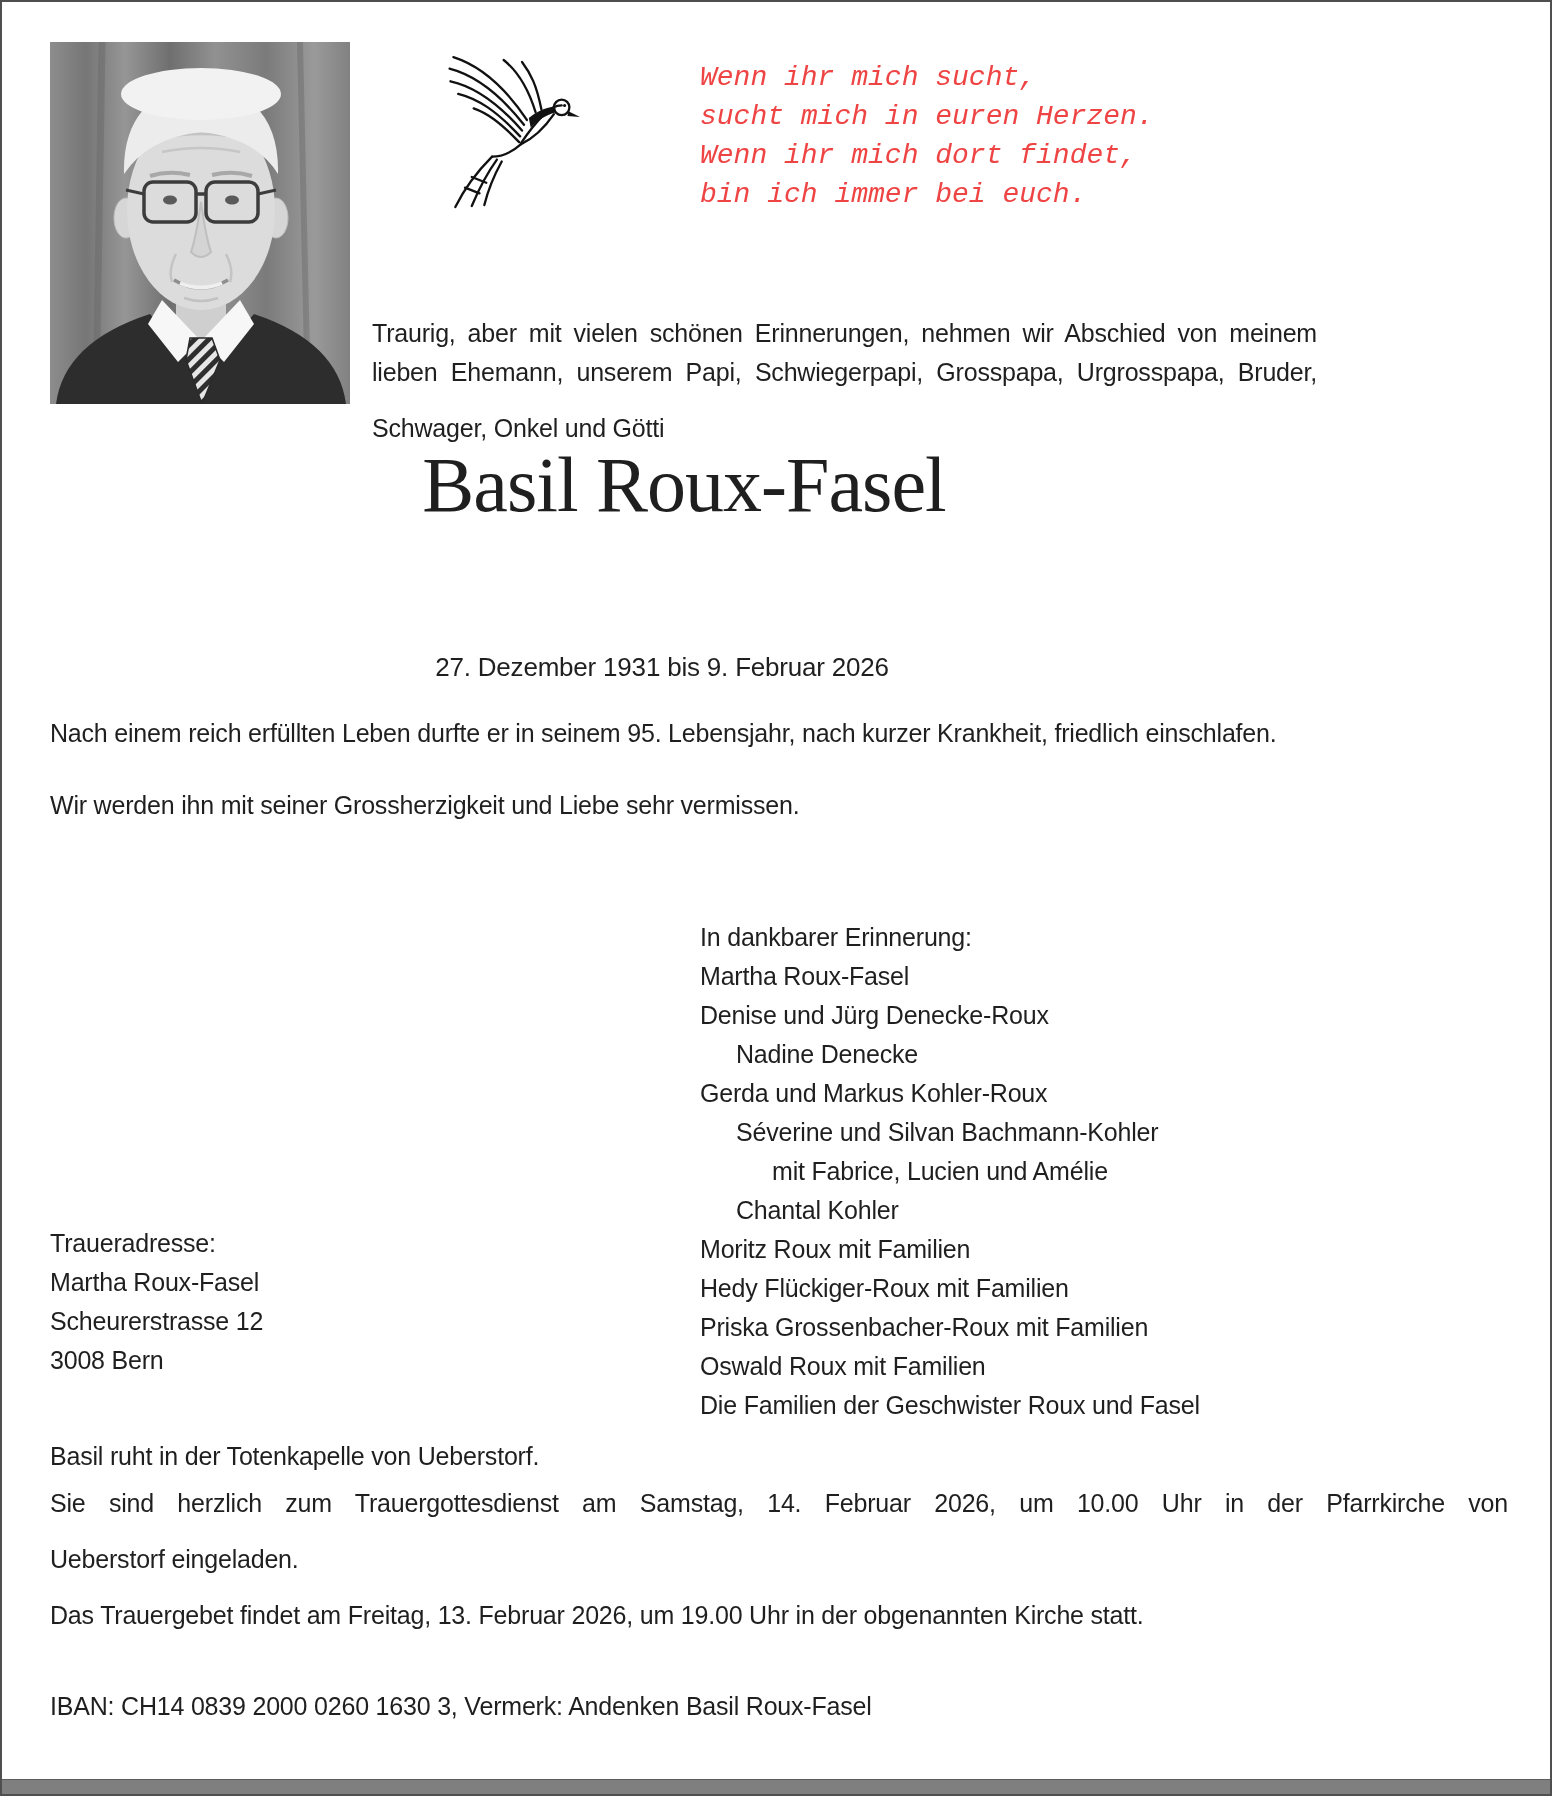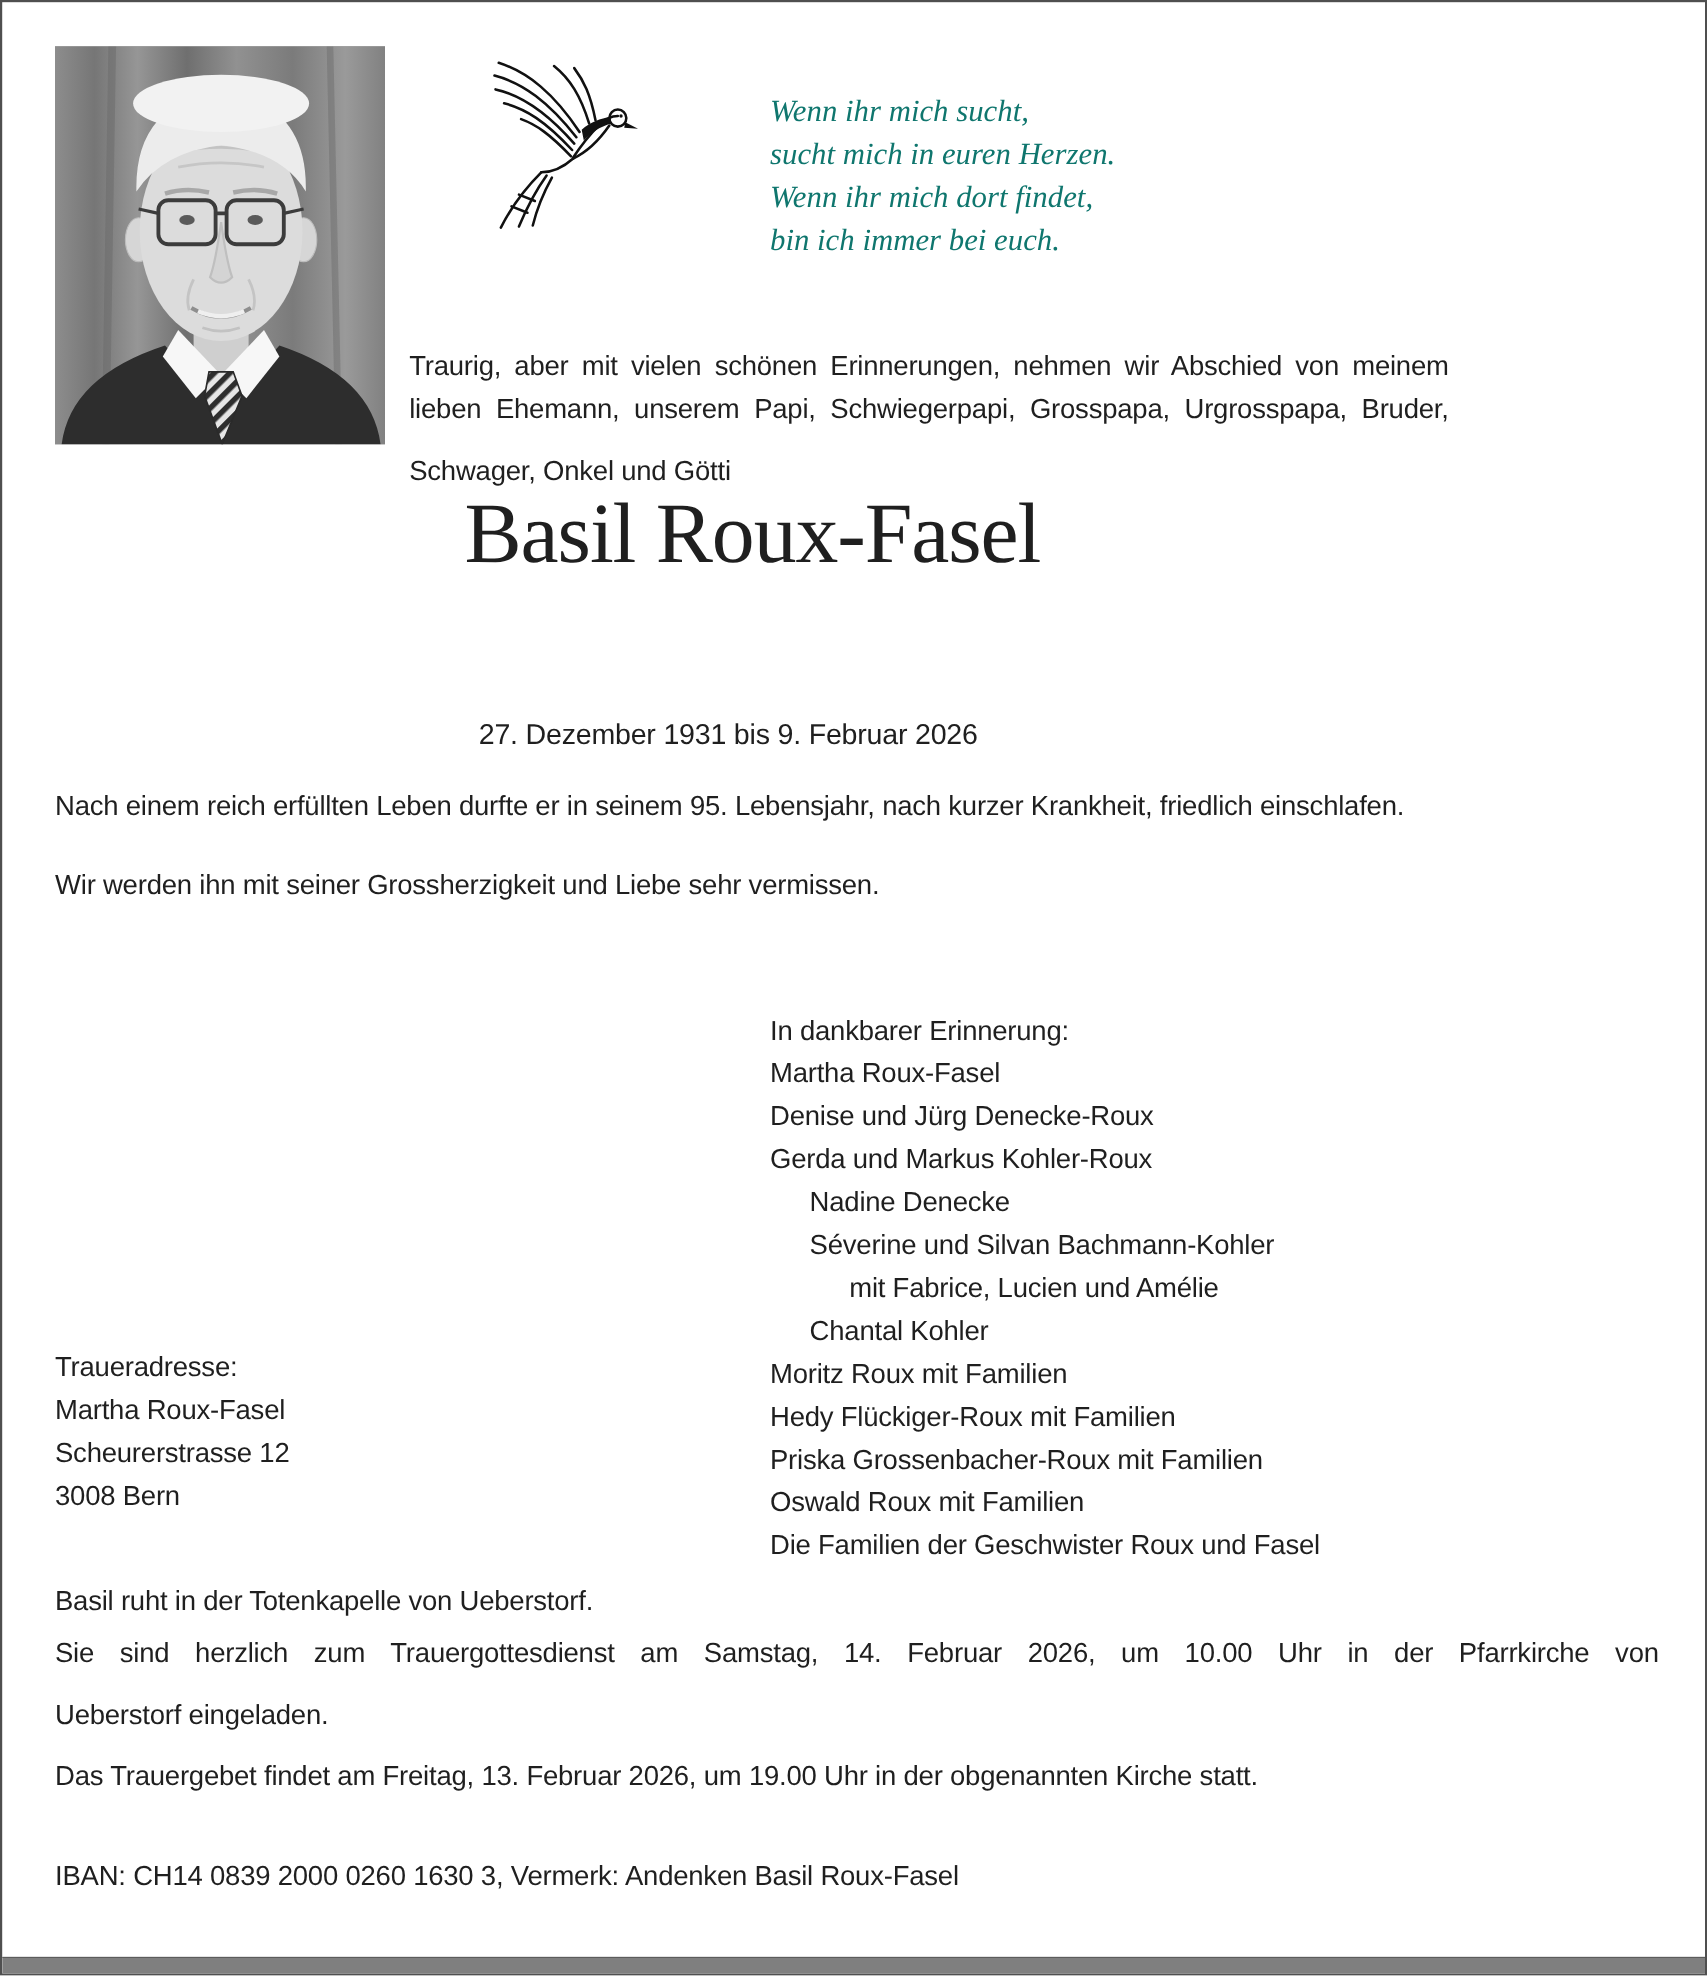--- a/index.html
+++ b/index.html
@@ -9,25 +9,24 @@
     background:#ffffff;
     border:2px solid #4f4f4f;
     box-sizing:border-box;
     font-family:"Liberation Sans", sans-serif;
     color:#1f1f1f;
     overflow:hidden;
   }
   .abs{position:absolute;}
   .sans{font-size:25px;line-height:38px;letter-spacing:-0.2px;}
   .poem{
-    font-family:Liberation Serif, serif;
+    font-family:Liberation Mono, monospace;
     font-style:italic;
     font-size:28px;line-height:38px;
-    color:#0f766e;
-    margin-top:24px;
+    color:#ef4444;
   }
   .intro{width:945px;}
   .jlines > div{text-align:justify;text-align-last:justify;}
   .jlines > div:last-child{text-align-last:left;margin-top:17px;}
   .deceased-name{
     font-family:"Liberation Serif", serif;
     font-size:78px;font-weight:400;letter-spacing:-1px;
     width:640px;text-align:center;white-space:nowrap;
   }
   .life-dates{width:640px;text-align:center;font-size:26px;}
@@ -157,22 +156,22 @@
   <div class="abs sans life-dates" style="left:340px;top:646px;">27. Dezember 1931 bis 9. Februar 2026</div>
 
   <div class="abs sans fullw" style="left:48px;top:712px;">Nach einem reich erfüllten Leben durfte er in seinem 95. Lebensjahr, nach kurzer Krankheit, friedlich einschlafen.</div>
   <div class="abs sans fullw" style="left:48px;top:784px;">Wir werden ihn mit seiner Grossherzigkeit und Liebe sehr vermissen.</div>
 
   <div class="abs sans" style="left:698px;top:870px;">
     <div style="line-height:39px;margin-top:46px;">In dankbarer Erinnerung:</div>
     <div class="list-block">
         <div>Martha Roux-Fasel</div>
         <div>Denise und Jürg Denecke-Roux</div>
+        <div style="padding-left: 36px;">Nadine Denecke</div>
         <div>Gerda und Markus Kohler-Roux</div>
-        <div style="padding-left: 36px;">Nadine Denecke</div>
         <div style="padding-left: 36px;">Séverine und Silvan Bachmann-Kohler</div>
         <div style="padding-left: 72px;">mit Fabrice, Lucien und Amélie</div>
         <div style="padding-left: 36px;">Chantal Kohler</div>
         <div>Moritz Roux mit Familien</div>
         <div>Hedy Flückiger-Roux mit Familien</div>
         <div>Priska Grossenbacher-Roux mit Familien</div>
         <div>Oswald Roux mit Familien</div>
         <div>Die Familien der Geschwister Roux und Fasel</div>
       </div>
   </div>

